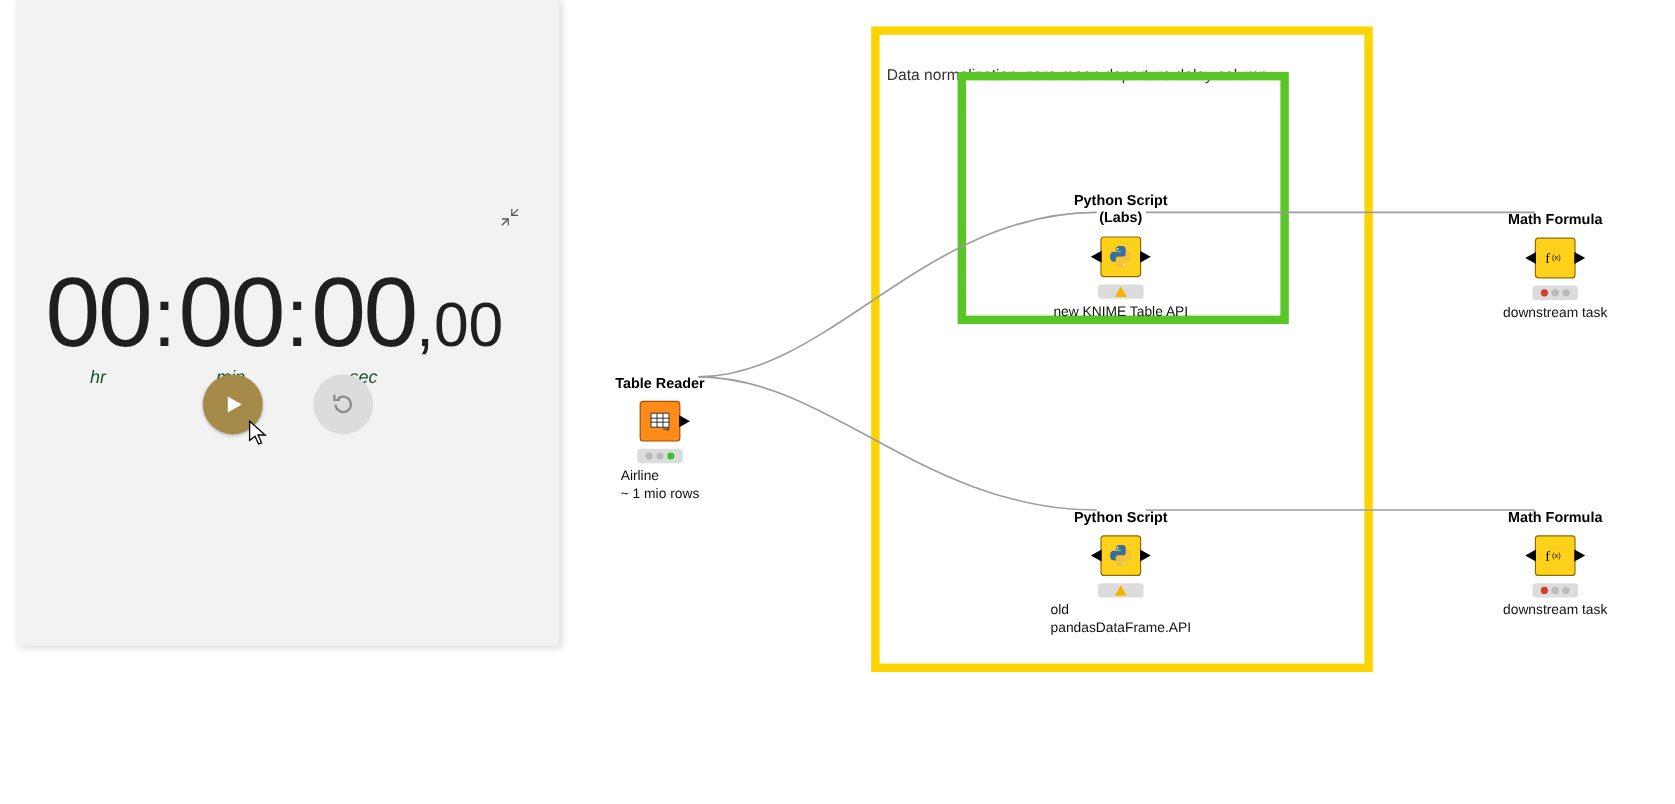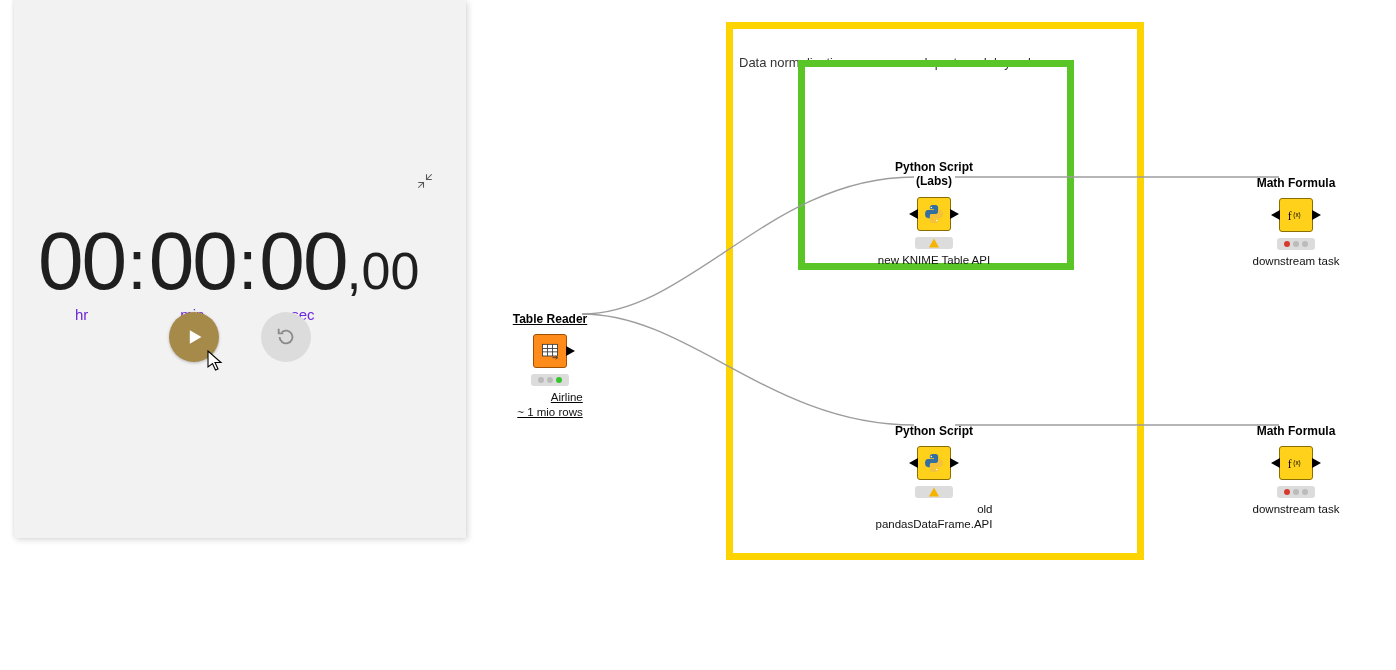--- a/index.html
+++ b/index.html
@@ -41,21 +41,21 @@
     top: 192px;
     display: flex;
     align-items: baseline;
     color: #1f1f1f;
   }
   .tg { display: inline-flex; flex-direction: column; align-items: center; margin-top: 28px; }
   .big  { font-size: 82px; font-weight: 300; line-height: 1; letter-spacing: -2px;}
   .sep  { font-size: 70px; font-weight: 300; line-height: 1; padding: 0 2px 10px 2px;}
   .comma{ font-size: 54px; font-weight: 300; line-height: 1; padding: 0 0 6px 0;}
   .cs   { font-size: 52px; font-weight: 300; line-height: 1; color:#1f1f1f;}
-  .lbl  { font-size: 15px; color:#6d28d9; margin-top: 4px; }
+  .lbl  { font-size: 15px; color:#14532d; margin-top: 4px; font-style: italic; }
 
   .controls {
     position: absolute;
     left: 0; right: 0;
     top: 312px;
     display: flex;
     justify-content: center;
     gap: 42px;
   }
   .round-btn {
@@ -149,21 +149,21 @@
     transform:translate(-50%,-50%);
     width:0;height:0;
     border-left:5px solid transparent;border-right:5px solid transparent;
     border-bottom:9px solid #f5b400;
   }
   .dot{width:6px;height:6px;border-radius:50%;background:#bbb;}
   .dot.green{background:#38c42f;}
   .dot.red{background:#d83a2c;}
   .node .sub {
     margin-top:4px;
-    font-size:11.5px; color:#111; text-align:right; line-height:1.25;
+    font-size:11.5px; color:#111; text-align:left; line-height:1.25;
     white-space:pre;
   }
 
   
   .icon-grid svg{width:20px;height:20px;}
   .icon-python svg{width:22px;height:22px;}
   .icon-fx svg{width:22px;height:22px;}
 
   
   .wires { position:absolute; left:0; top:0; width:926px; height:670px; pointer-events:none; }
@@ -237,21 +237,21 @@
 
     <path d="M112 314 C 220 314, 300 177, 444 177"></path>
 
     <path d="M112 314 C 220 314, 300 425, 444 425"></path>
 
     <path d="M485 177 C 600 177, 700 177, 809 177"></path>
 
     <path d="M485 425 C 600 425, 700 425, 809 425"></path>
   </svg>
 
-  <div class="node" style="left:10px; top:272px;text-decoration:underline;">
+  <div class="node" style="left:10px; top:272px;">
     <div class="title">Table Reader</div>
     <div class="body orange icon-grid">
       <span class="port out"></span>
       <svg viewBox="0 0 24 24">
         <rect x="3" y="4" width="18" height="14" fill="#fff" stroke="#333"></rect>
         <line x1="3" y1="9" x2="21" y2="9" stroke="#333"></line>
         <line x1="3" y1="13" x2="21" y2="13" stroke="#333"></line>
         <line x1="9" y1="4" x2="9" y2="18" stroke="#333"></line>
         <line x1="15" y1="4" x2="15" y2="18" stroke="#333"></line>
         <path d="M15 20 L21 20 M19 18 L21 20 L19 22" stroke="#333" fill="none"></path>

